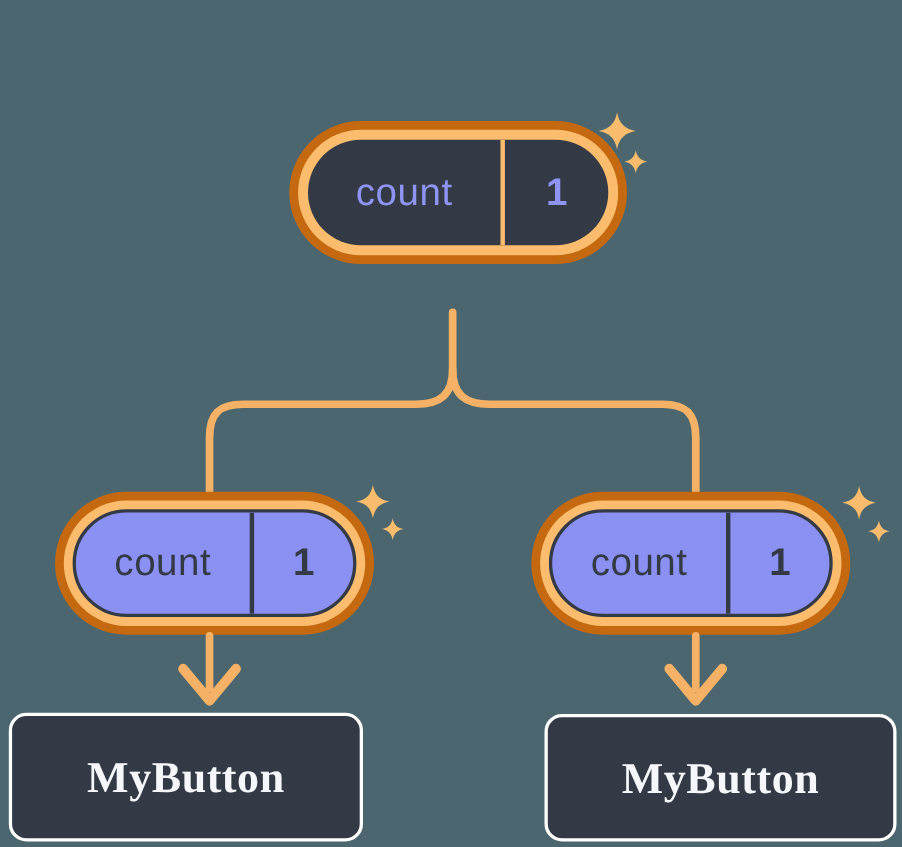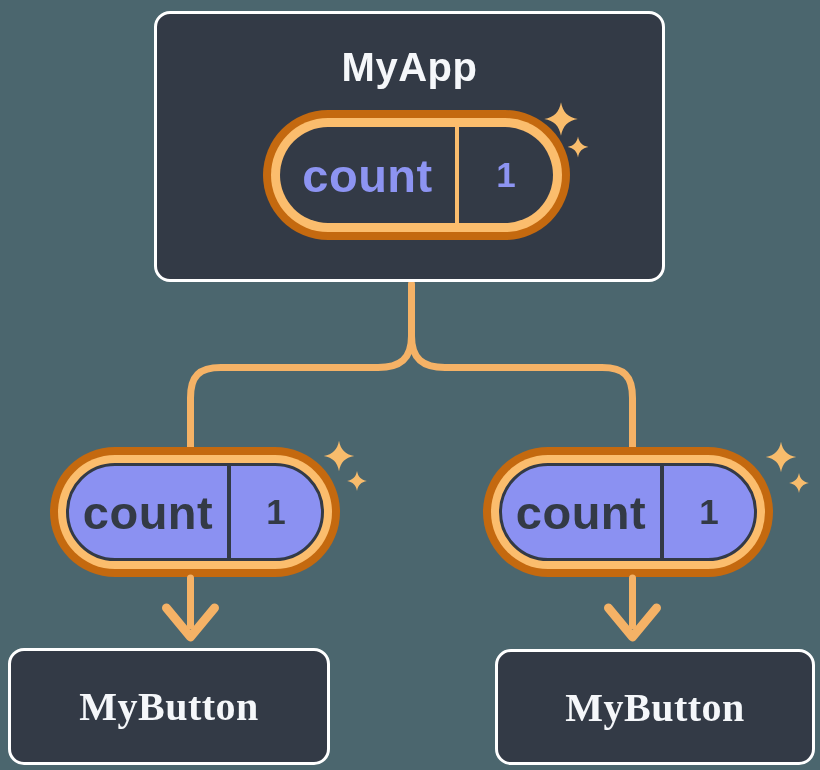--- a/index.html
+++ b/index.html
@@ -74,22 +74,22 @@
     border: 3px solid var(--text-dark, #333a46);
   }
   .child-pill .pill-label, .child-pill .pill-value { color: var(--text-dark, #333a46); }
   .child-pill .pill-divider { background: var(--text-dark, #333a46); }
   .child-pill-left  { left: 50px;  top: 447px; }
   .child-pill-right { left: 483px; top: 447px; }
 
   .pill-label {
     flex: 1;
     display: flex; align-items: center; justify-content: center;
-    font-size: 47px;
-    font-weight: 700;
+    font-size: 35px;
+    font-weight: 400;
     letter-spacing: 0.5px;
   }
   .pill-divider { width: 4px; }
   .pill-value {
     width: 90px;
     display: flex; align-items: center; justify-content: center;
     font-size: 35px;
     font-weight: 700;
   }
   .root-pill .pill-value { width: 94px; }
@@ -112,23 +112,20 @@
 </head>
 <body>
 
 <div class="canvas">
 
   <svg class="layer under" width="820" height="770" viewBox="0 0 820 770">
     <path class="ln" d="M411.5,284 L411.5,336 C411.5,359 400,367.5 378,367.5 L221,367.5 C199,367.5 190.5,376 190.5,398 L190.5,455"></path>
     <path class="ln" d="M411.5,336 C411.5,359 423,367.5 445,367.5 L602,367.5 C624,367.5 632.5,376 632.5,398 L632.5,455"></path>
   </svg>
 
-  <div class="card root-card">
-    <div class="card-title">MyApp</div>
-  </div>
 
   <div class="pill root-pill">
     <div class="pill-mid">
       <div class="pill-core">
         <div class="pill-label">count</div>
         <div class="pill-divider"></div>
         <div class="pill-value">1</div>
       </div>
     </div>
   </div>

